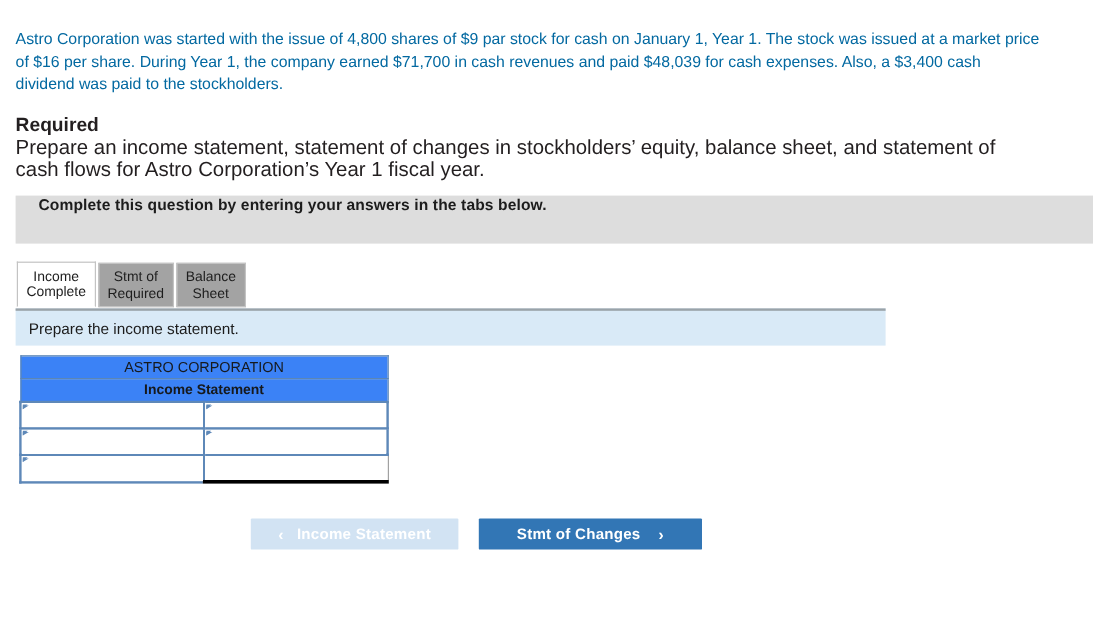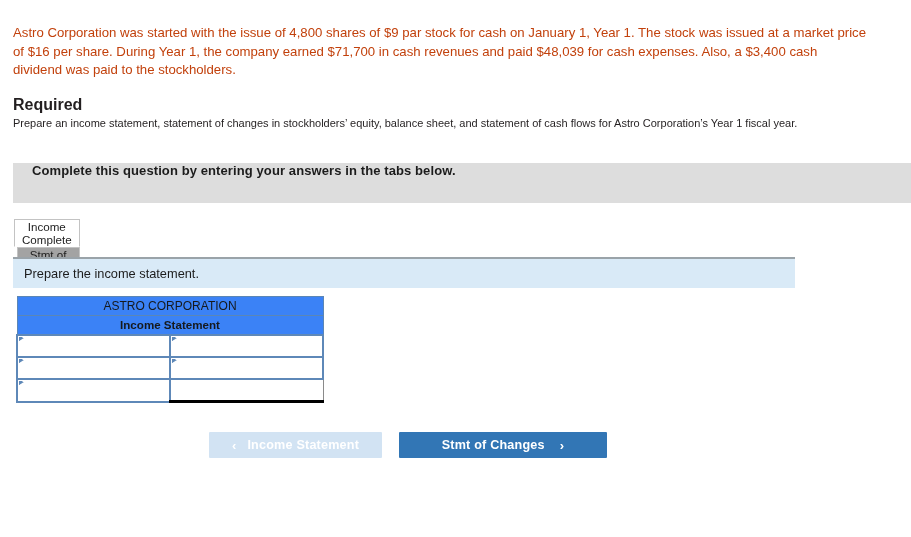--- a/index.html
+++ b/index.html
@@ -18,38 +18,38 @@
   }
 
   
   .problem {
     position: absolute;
     left: 13px;
     top: 24px;
     width: 856px;
     font-size: 13.2px;
     line-height: 18.5px;
-    color: #c2410c;
+    color: #0369a1;
   }
 
   
   .required-wrap {
     position: absolute;
     left: 13px;
     top: 96px;
     width: 830px;
   }
   .required-title {
     font-size: 16px;
     font-weight: bold;
     line-height: 18px;
     color: #231f20;
   }
   .required-body {
-    font-size: 11px;
+    font-size: 17px;
     line-height: 18.5px;
     color: #231f20;
   }
 
   
   .gray-banner {
     position: absolute;
     left: 13px;
     top: 163px;
     width: 905px;
@@ -66,21 +66,20 @@
   }
 
   
   .tabstrip {
     position: absolute;
     left: 14px;
     top: 219px;
     height: 37px;
     display: flex;
     align-items: flex-end;
-    flex-direction: column;
   }
   .tab {
     box-sizing: border-box;
     height: 37px;
     border: 1px solid #c3c3c3;
     background: #a3a3a3;
     color: #1d1d1d;
     font-size: 11.6px;
     line-height: 13.2px;
     text-align: center;
@@ -99,21 +98,21 @@
     z-index: 3;
     height: 38px;
   }
   .tab span { display: block; white-space: nowrap; }
 
   
   .blue-bar {
     position: absolute;
     left: 13px;
     top: 257px;
-    width: 782px;
+    width: 725px;
     height: 31px;
     background: #d9eaf7;
     border-top: 2px solid #9aa3a9;
     box-sizing: border-box;
     display: flex;
     align-items: center;
   }
   .blue-bar-text {
     margin-left: 11px;
     font-size: 12.8px;
@@ -219,21 +218,21 @@
     cursor: pointer;
     letter-spacing: 0.2px;
   }
   .btn-prev {
     width: 173px;
     background: #d2e3f3;
     color: #ffffff;
     cursor: default;
   }
   .btn-next {
-    width: 208px;
+    width: 186px;
     background: #3276b5;
     color: #ffffff;
     margin-left: 17px;
   }
   .chev { font-weight: bold; display: inline-block; }
   .btn-prev .chev { margin-right: 11px; font-size: 13px; }
   .btn-next .chev { margin-left: 15px; font-size: 13px; }
 </style>
 </head>
 <body>
@@ -251,20 +250,24 @@
 
 <div class="tabstrip">
   <div class="tab active">
     <span>Income</span>
     <span>Complete</span>
   </div>
   <div class="tab">
     <span>Stmt of</span>
     <span>Required</span>
   </div>
+  <div class="tab">
+    <span>Balance</span>
+    <span>Sheet</span>
+  </div>
 </div>
 
 <div class="blue-bar">
   <div class="blue-bar-text">Prepare the income statement.</div>
 </div>
 
 <table class="stmt-table">
   <tbody>
       <tr class="hdr-row hdr1">
     <td colspan="2">ASTRO CORPORATION</td>

